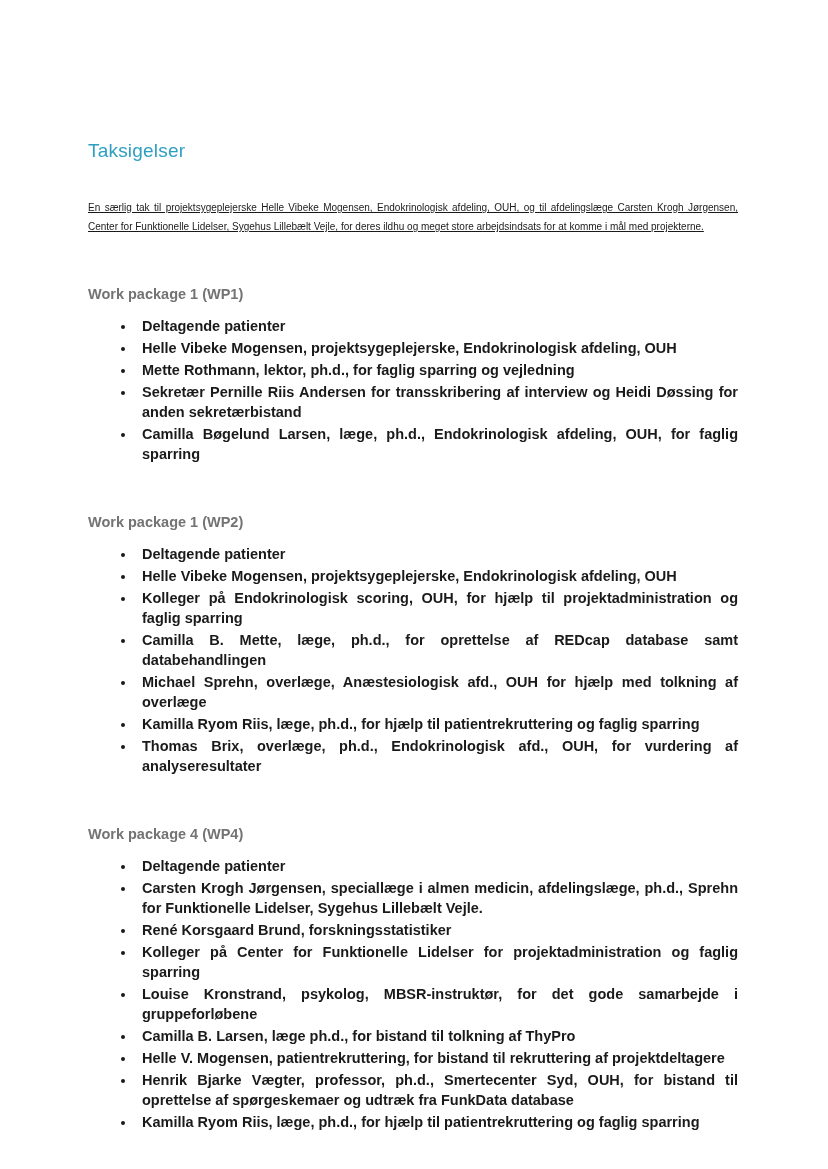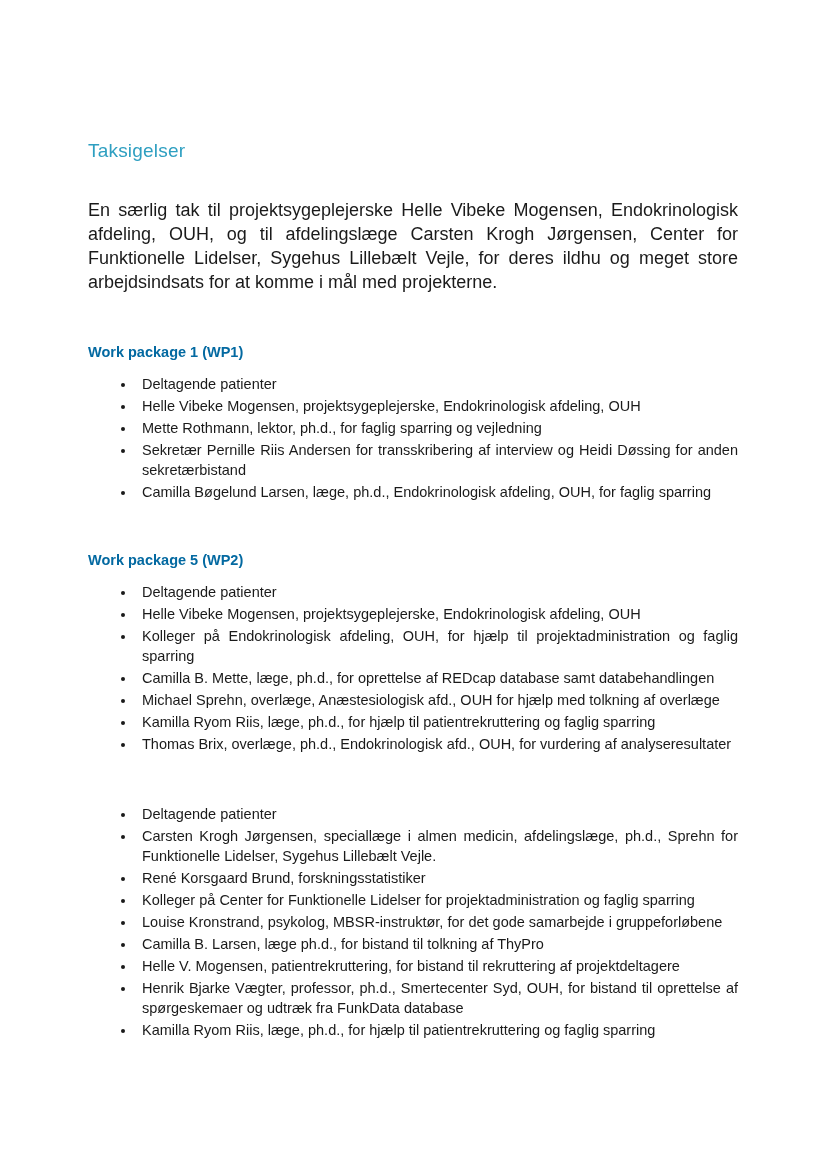--- a/index.html
+++ b/index.html
@@ -20,38 +20,40 @@
     margin-top: 10px;
   }
   .doc-title {
     font-size: 19px;
     font-weight: 400;
     color: #2e9fc1;
     margin: 0 0 36px 0;
     letter-spacing: 0.2px;
   }
   .intro {
-    font-size: 18px;
-    line-height: 24px;
+    font-size: 10px;
+    line-height: 19px;
     margin: 0 0 0 0;
     text-align: justify;
+    text-decoration: underline;
   }
   .section {
     margin-top: 50px;
   }
   .section-heading {
     font-size: 14.5px;
     font-weight: 700;
     margin: 0 0 14px 0;
-    color: #0369a1;
+    color: #737373;
   }
   ul.bullet-list {
     margin: 0;
     padding: 0 0 0 48px;
     list-style: disc outside;
+    font-weight: bold;
   }
   ul.bullet-list li {
     font-size: 14.5px;
     line-height: 20px;
     margin: 2px 0;
     padding-left: 6px;
     text-align: justify;
   }
 </style>
 </head>
@@ -68,33 +70,34 @@
     <ul class="bullet-list">
       <li>Deltagende patienter</li>
       <li>Helle Vibeke Mogensen, projektsygeplejerske, Endokrinologisk afdeling, OUH</li>
       <li>Mette Rothmann, lektor, ph.d., for faglig sparring og vejledning</li>
       <li>Sekretær Pernille Riis Andersen for transskribering af interview og Heidi Døssing for anden sekretærbistand</li>
       <li>Camilla Bøgelund Larsen, læge, ph.d., Endokrinologisk afdeling, OUH, for faglig sparring</li>
     </ul>
   </div>
 
   <div class="section">
-    <h2 class="section-heading">Work package 5 (WP2)</h2>
+    <h2 class="section-heading">Work package 1 (WP2)</h2>
     <ul class="bullet-list">
       <li>Deltagende patienter</li>
       <li>Helle Vibeke Mogensen, projektsygeplejerske, Endokrinologisk afdeling, OUH</li>
-      <li>Kolleger på Endokrinologisk afdeling, OUH, for hjælp til projektadministration og faglig sparring</li>
+      <li>Kolleger på Endokrinologisk scoring, OUH, for hjælp til projektadministration og faglig sparring</li>
       <li>Camilla B. Mette, læge, ph.d., for oprettelse af REDcap database samt databehandlingen</li>
       <li>Michael Sprehn, overlæge, Anæstesiologisk afd., OUH for hjælp med tolkning af overlæge</li>
       <li>Kamilla Ryom Riis, læge, ph.d., for hjælp til patientrekruttering og faglig sparring</li>
       <li>Thomas Brix, overlæge, ph.d., Endokrinologisk afd., OUH, for vurdering af analyseresultater</li>
     </ul>
   </div>
 
   <div class="section">
+    <h2 class="section-heading">Work package 4 (WP4)</h2>
     <ul class="bullet-list">
       <li>Deltagende patienter</li>
       <li>Carsten Krogh Jørgensen, speciallæge i almen medicin, afdelingslæge, ph.d., Sprehn for Funktionelle Lidelser, Sygehus Lillebælt Vejle.</li>
       <li>René Korsgaard Brund, forskningsstatistiker</li>
       <li>Kolleger på Center for Funktionelle Lidelser for projektadministration og faglig sparring</li>
       <li>Louise Kronstrand, psykolog, MBSR-instruktør, for det gode samarbejde i gruppeforløbene</li>
       <li>Camilla B. Larsen, læge ph.d., for bistand til tolkning af ThyPro</li>
       <li>Helle V. Mogensen, patientrekruttering, for bistand til rekruttering af projektdeltagere</li>
       <li>Henrik Bjarke Vægter, professor, ph.d., Smertecenter Syd, OUH, for bistand til oprettelse af spørgeskemaer og udtræk fra FunkData database</li>
       <li>Kamilla Ryom Riis, læge, ph.d., for hjælp til patientrekruttering og faglig sparring</li>

